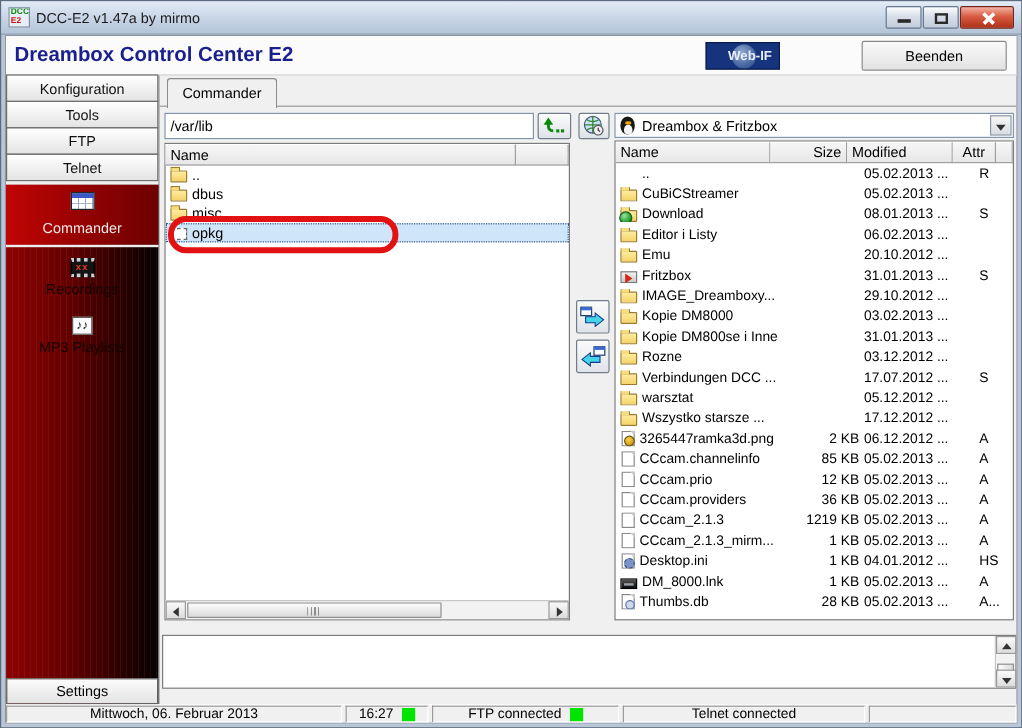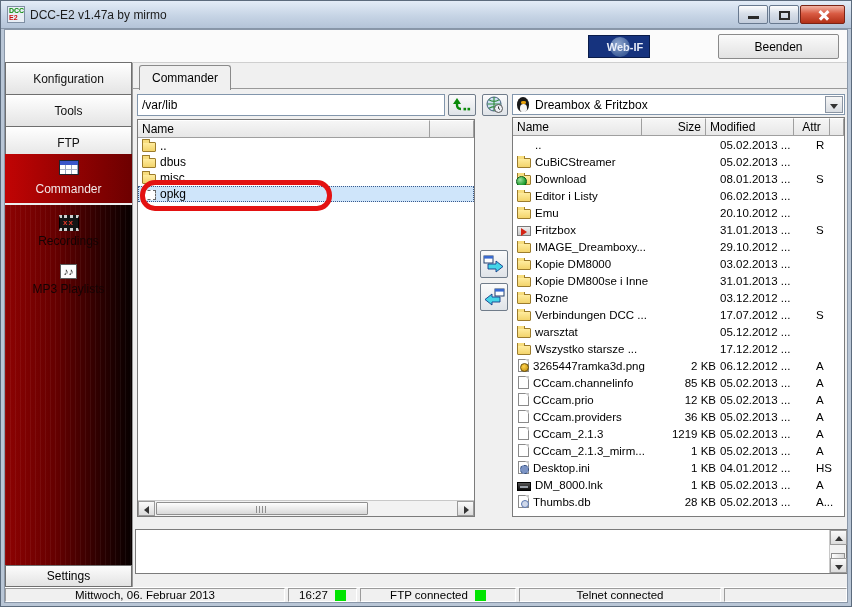--- a/index.html
+++ b/index.html
@@ -33,21 +33,21 @@
   .webif { position:absolute; right:197px; top:5px; width:62px; height:23px; background:#16337e; border:1px solid #0a1c4a;
     display:flex; align-items:center; justify-content:center; overflow:hidden; }
   .webif .globe { position:absolute; left:21px; top:1px; width:20px; height:20px; border-radius:50%;
     background:radial-gradient(circle at 40% 35%, #9fb6d8, #4e6ea6 60%, #2a4a80); opacity:.9; }
   .webif .wlabel { position:relative; color:#e8edf8; font-size:11px; font-weight:bold;padding-left:12px; }
   .quit-btn { position:absolute; right:8px; top:4px; width:121px; height:25px; background:linear-gradient(#fafafa,#e2e2e2);
     border:1px solid #8a8a8a; border-radius:2px; font-size:12px; display:flex; align-items:center; justify-content:center; }
 
   
   .sidebar { position:absolute; left:0; top:33px; width:128px; bottom:15px; background:#f0f0f0; border-right:1px solid #9a9a9a; }
-  .side-btn { height:33px; background:linear-gradient(#ffffff,#e4e4e4); border:1px solid #6f6f6f; margin-top:-1px;
+  .side-btn { height:23px; background:linear-gradient(#ffffff,#e4e4e4); border:1px solid #6f6f6f; margin-top:-1px;
     display:flex; align-items:center; justify-content:center; font-size:12px; color:#111; }
   .red-zone { position:absolute; left:0; right:0; top:91px; bottom:0;
     background:linear-gradient(90deg,#8e0202 0%,#650000 40%,#2c0000 75%,#070000 100%); }
   .red-zone::before { content:""; position:absolute; inset:0;
     background:repeating-linear-gradient(90deg, rgba(255,255,255,0.05) 0 1px, transparent 1px 5px); pointer-events:none; }
   .nav-item { position:relative; padding:6px 0 7px; text-align:center; }
   .nav-item.selected { background:linear-gradient(90deg,#c10404,#910202 55%,#6d0000); border-bottom:2px solid #ededed; }
   .nav-item.selected .nav-label { color:#f2e8e8; }
   .nav-label { display:block; margin-top:3px; font-size:12px; color:#140404; }
   .nav-ic { display:inline-block; position:relative; }
@@ -186,20 +186,21 @@
       <div class="wbtn close">
           <div class="glyph-x1"></div>
           <div class="glyph-x2"></div>
         </div>
     </div>
   </div>
 
   <div class="app">
 
     <div class="header-band">
+      <div class="page-title">Dreambox Control Center E2</div>
       <div class="webif">
         <div class="globe"></div>
         <div class="wlabel">Web-IF</div>
       </div>
       <div class="quit-btn">Beenden</div>
     </div>
 
     <div class="sidebar">
       <div id="side-top">
           <div class="side-btn">Konfiguration</div>

